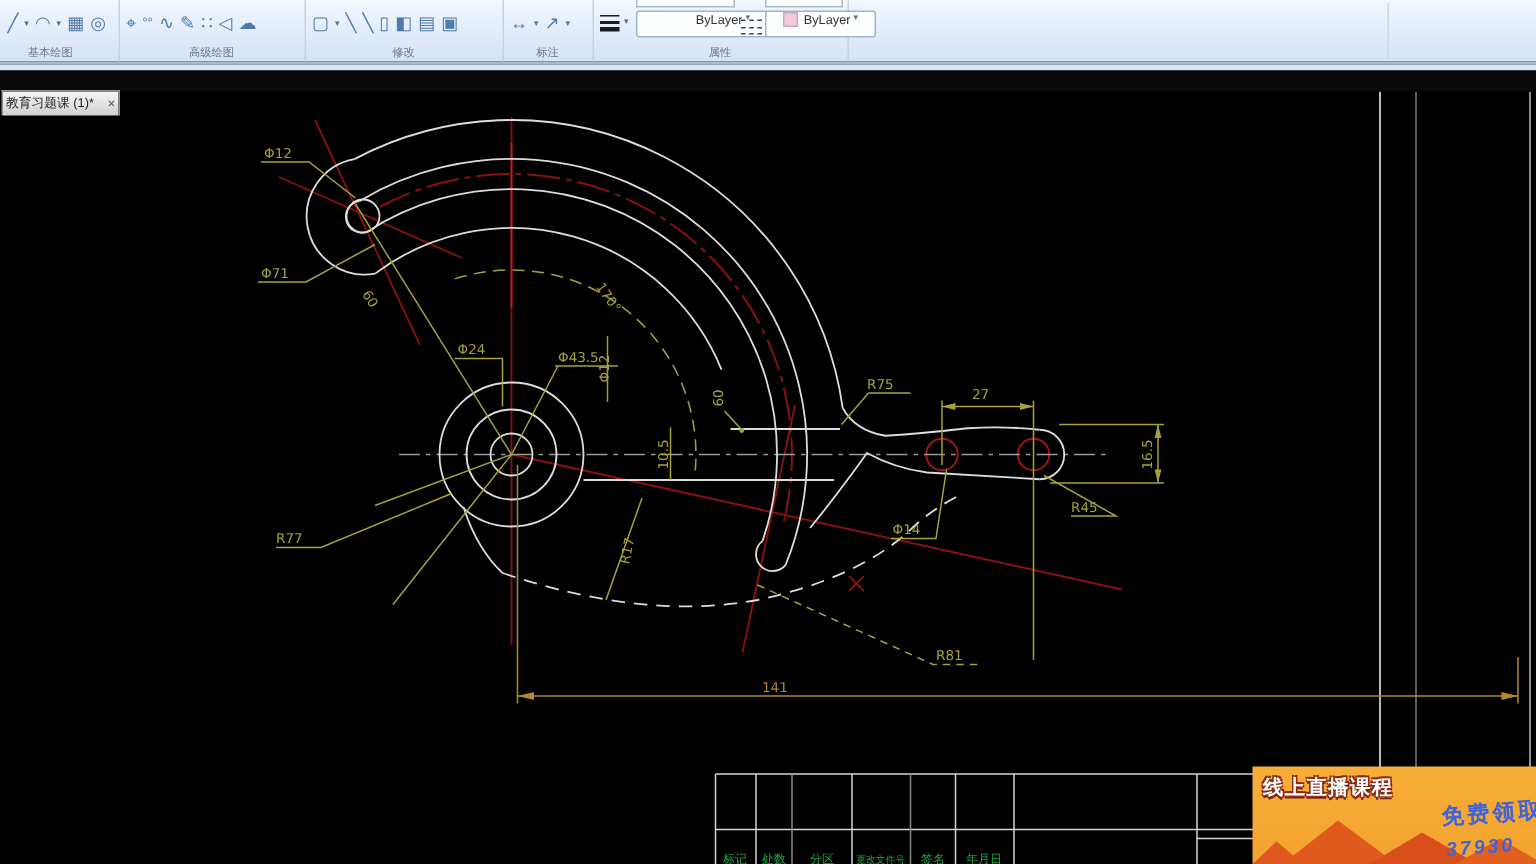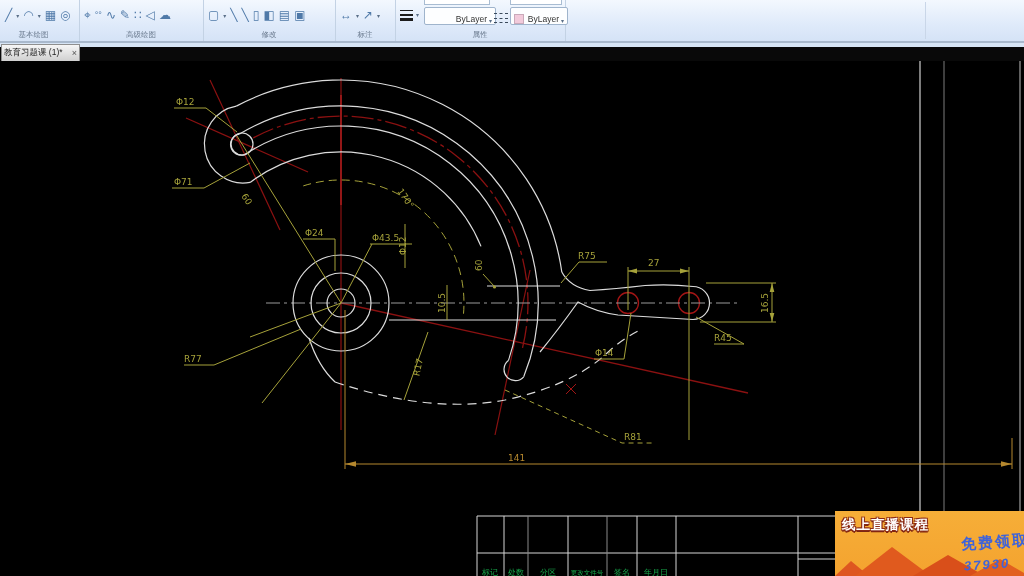--- a/index.html
+++ b/index.html
@@ -8,36 +8,36 @@
   
   .ribbon{position:absolute;left:0;top:0;width:1024px;height:41px;
           background:linear-gradient(#f3f8fe,#dfeafa 60%,#d5e3f6);}
   .rgroup{position:absolute;top:0;height:41px;border-right:1px solid #c3d2e4;}
   .tools{position:absolute;top:4px;left:5px;height:22px;display:flex;align-items:center;gap:4px;}
   .glabel{position:absolute;bottom:1px;left:0;width:100%;text-align:center;
           font-size:7.5px;color:#69798d;white-space:nowrap;}
   .ricon{font-size:12px;color:#4f79a8;line-height:1;cursor:default;}
   .rcaret{font-size:6px;color:#5a6f88;}
   .combo{position:absolute;height:16px;background:#fdfeff;border:1px solid #9fb4cc;
-         border-radius:2px;display:flex;align-items:flex-end;font-size:8.5px;color:#333;
-         padding:0 3px;}
+         border-radius:2px;display:flex;align-items:flex-start;font-size:8.5px;color:#333;
+         padding:0 11px;}
   .combo .ctext{flex:1;text-align:right;margin-right:2px;white-space:nowrap;overflow:hidden;}
   .combo .rcaret{font-size:6px;}
   .swatch{width:8px;height:8px;background:#f2cadb;border:1px solid #c9a9b9;margin-right:2px;}
   .ghost{position:absolute;top:0;height:4px;background:#fff;border:1px solid #a8bcd2;border-top:none;}
   .lw{width:14px;height:11px;display:flex;flex-direction:column;justify-content:space-between;padding-top:2px;}
   .lw i{display:block;background:#1c1c1c;}
   .lt{width:14px;height:10px;display:flex;flex-direction:column;justify-content:space-between;padding-top:2px;}
   .lt i{display:block;border-top:1px dashed #3a4a5c;height:0;}
   .rdivider-far{position:absolute;left:925px;top:2px;height:37px;border-left:1px solid #c9d6e8;}
   
   .ribbon-edge{position:absolute;left:0;top:41px;width:1024px;height:2px;background:#a9b9cd;}
   .tabstrip{position:absolute;left:0;top:43px;width:1024px;height:4px;background:#d7e5f5;}
   .tabbar{position:absolute;left:0;top:47px;width:1024px;height:14px;background:#090909;}
-  .doc-tab{position:absolute;left:1px;top:44px;width:73px;height:16px;z-index:5;
+  .doc-tab{position:absolute;left:1px;top:60px;width:73px;height:16px;z-index:5;
            background:linear-gradient(#f6f6f6,#d0d0d0);border:1px solid #8f8f8f;border-bottom:none;
            display:flex;align-items:center;padding:0 2px;font-size:8.5px;color:#222;}
   .doc-tab .ttitle{flex:1;white-space:nowrap;overflow:hidden;}
   .doc-tab .tclose{font-size:9px;color:#555;margin-left:2px;}
   
   .canvas{position:absolute;left:0;top:61px;width:1024px;height:515px;background:#000;}
   
   .banner{position:absolute;left:835px;top:511px;width:189px;height:65px;overflow:hidden;
           background:linear-gradient(#f6ae38,#f4a32f);padding-left:24px;}
   .banner svg{position:absolute;left:0;top:0;}

